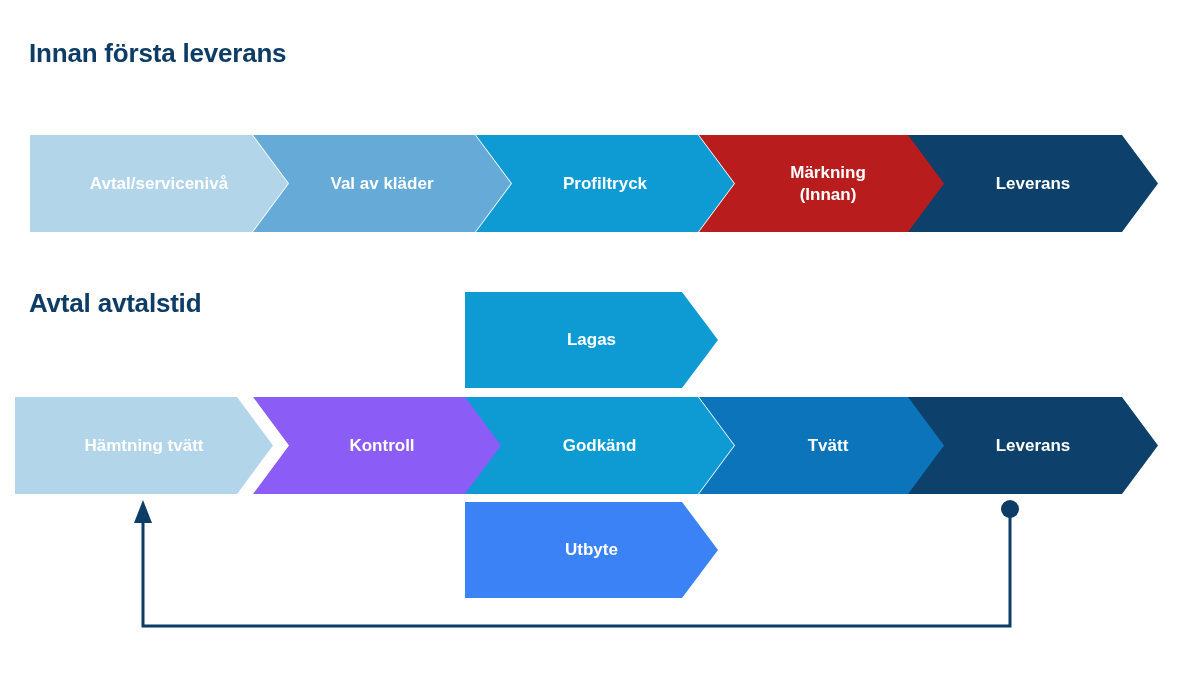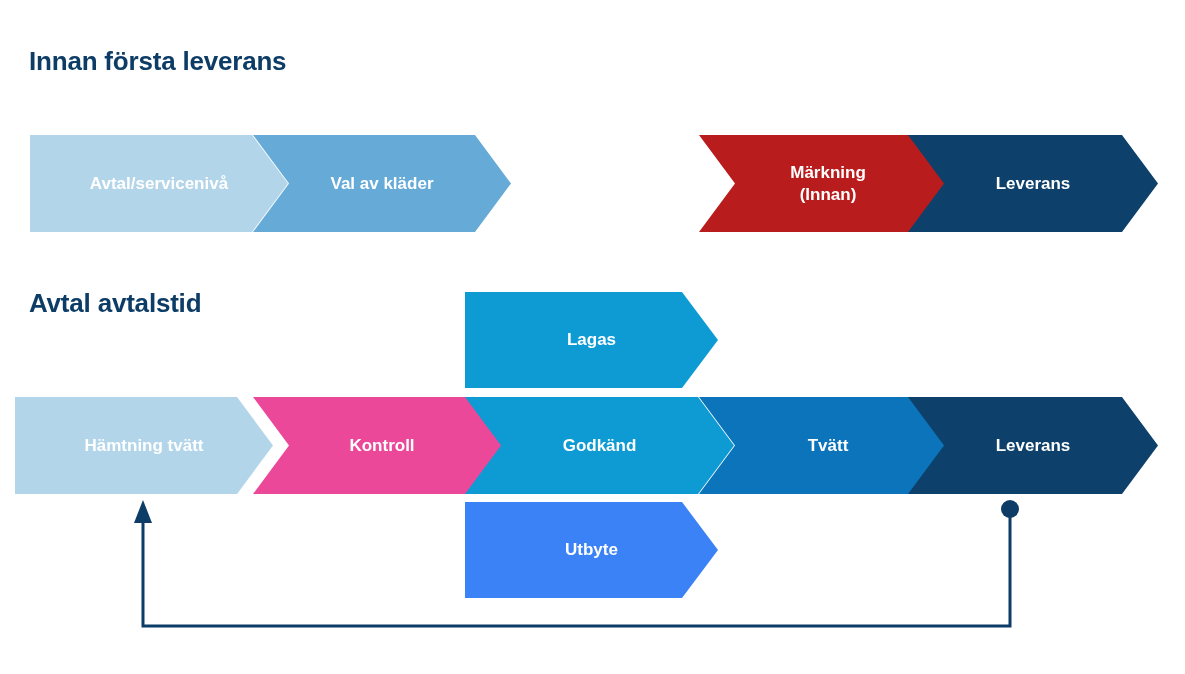--- a/index.html
+++ b/index.html
@@ -26,21 +26,21 @@
   
   .section-heading {
     position: absolute;
     font-family: "Liberation Sans", sans-serif;
     font-weight: bold;
     font-size: 26px;
     letter-spacing: -0.2px;
     color: #0d3c66;
     white-space: nowrap;
   }
-  #heading-first { left: 29px; top: 46px; }
+  #heading-first { left: 29px; top: 38px; }
   #heading-during { left: 29px; top: 288px; }
 
   
   .chev-row {
     position: absolute;
     height: 97px;
   }
   #row-first   { left: 0px; top: 135px; width: 1185px; }
   #row-during  { left: 0px; top: 397px; width: 1185px; }
 
@@ -102,20 +102,23 @@
   <div class="chev-row" id="row-first">
 
     <div class="chev mid" style="left:253px; width:258px; background:#66abd8;">
       <span class="chev-label">Val av kläder</span>
     </div>
 
     <div class="chev start" style="left:30px; width:258px; background:#b3d5ea;">
       <span class="chev-label">Avtal/servicenivå</span>
     </div>
 
+    <div class="chev mid" style="left:476px; width:258px; background:#0e9bd4;">
+      <span class="chev-label">Profiltryck</span>
+    </div>
 
     <div class="chev mid" style="left:699px; width:258px; background:#b91c1c;">
       <span class="chev-label">
         <span>Märkning</span><br>
         <span>(Innan)</span>
       </span>
     </div>
 
     <div class="chev mid" style="left:908px; width:250px; background:#0d416b;">
       <span class="chev-label">Leverans</span>
@@ -128,21 +131,21 @@
   <div class="chev branch" style="left:465px; top:292px; width:253px; background:#0e9bd4;">
     <span class="chev-label">Lagas</span>
   </div>
 
   <div class="chev-row" id="row-during">
 
     <div class="chev start" style="left:15px; width:258px; background:#b3d5ea;">
       <span class="chev-label">Hämtning tvätt</span>
     </div>
 
-    <div class="chev mid" style="left:253px; width:258px; background:#ec4899;">
+    <div class="chev mid" style="left:253px; width:258px; background:#8b5cf6;">
       <span class="chev-label">Kontroll</span>
     </div>
 
     <div class="chev mid" style="left:465px; width:269px; background:#0e9bd4;">
       <span class="chev-label">Godkänd</span>
     </div>
 
     <div class="chev mid" style="left:699px; width:258px; background:#0b74bb;">
       <span class="chev-label">Tvätt</span>
     </div>

